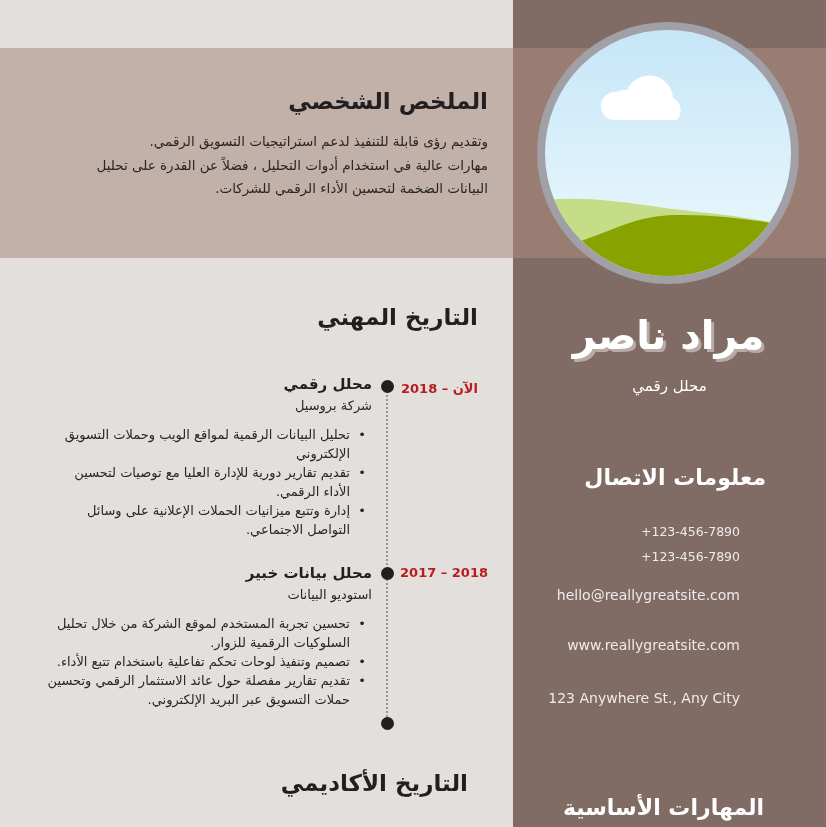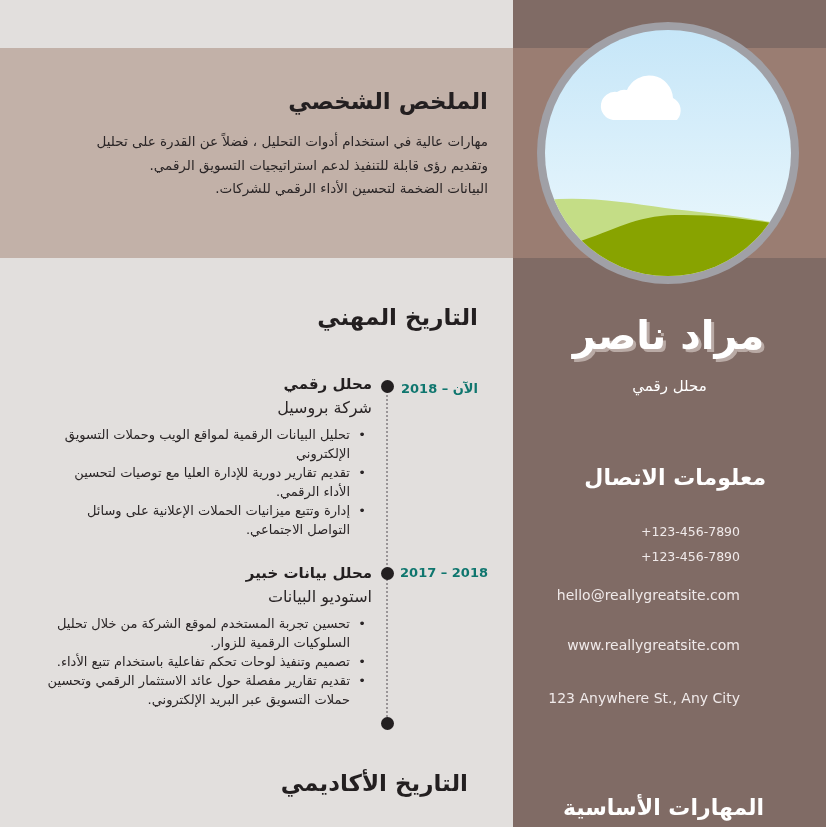--- a/index.html
+++ b/index.html
@@ -14,23 +14,23 @@
 
     .rtl { direction:rtl; }
     .summary-title { position:absolute; right:338px; top:88px; font-size:23px; font-weight:bold; color:#231f20; white-space:nowrap;text-align:center; }
     .summary-text { position:absolute; right:338px; top:130px; width:420px; font-size:13.5px; line-height:23.5px; color:#2a2526; text-align:right; }
     .summary-text div { white-space:nowrap; }
 
     .work-title { position:absolute; right:348px; top:304px; font-size:23px; font-weight:bold; color:#231f20; white-space:nowrap; }
     .timeline-line { position:absolute; left:386px; top:388px; width:0; height:336px; border-left:2px dotted #9a9597; }
     .dot { position:absolute; width:13px; height:13px; border-radius:50%; background:#231f20; }
 
-    .job-date { position:absolute; font-size:13px; font-weight:bold; color:#0f766e; white-space:nowrap; }
+    .job-date { position:absolute; font-size:13px; font-weight:bold; color:#b91c1c; white-space:nowrap; }
     .job-title { position:absolute; font-size:15px; font-weight:bold; color:#231f20; white-space:nowrap; text-align:right; }
-    .job-company { position:absolute; font-size:16px; color:#2a2526; white-space:nowrap; text-align:center; }
+    .job-company { position:absolute; font-size:13px; color:#2a2526; white-space:nowrap; text-align:center; }
     .job-bullets { position:absolute; margin:0; padding:0; list-style:none; font-size:13px; line-height:19px; color:#2a2526; text-align:right; }
     .job-bullets li { position:relative; padding-right:22px; }
     .job-bullets li::before { content:"•"; position:absolute; right:6px; top:0; }
 
     .academic-title { position:absolute; right:358px; top:770px; font-size:23px; font-weight:bold; color:#231f20; white-space:nowrap; }
 
     .name { position:absolute; left:513px; width:311px; top:312px; text-align:center; font-size:40px; font-weight:bold; color:#ffffff; text-shadow:3px 3px 0 #b9aaa5; }
     .role { position:absolute; left:513px; width:313px; top:377px; text-align:center; font-size:15px; color:#ffffff; }
     .contact-title { position:absolute; right:60px; top:465px; font-size:22px; font-weight:bold; color:#ffffff; white-space:nowrap; }
     .contact-line { position:absolute; right:86px; font-size:12.5px; color:#f0eaea; white-space:nowrap; text-align:right; font-family:"DejaVu Sans", sans-serif; }
@@ -57,22 +57,22 @@
       <path d="M68 90 a14 14 0 0 1 4 -28 a13 13 0 0 1 10 -2 a24 24 0 0 1 46 8 a14 14 0 0 1 4 22 z" fill="#ffffff"></path>
       <ellipse cx="95" cy="79" rx="0" ry="0" fill="#ffffff"></ellipse>
       <path d="M0 170 C40 166 80 172 120 178 C160 183 200 186 246 196 L246 246 L0 246 Z" fill="#c4dd86"></path>
       <path d="M30 213 C70 200 90 186 130 185 C170 184 210 190 246 196 L246 246 L0 246 Z" fill="#88a300"></path>
     </svg>
   </div>
 </div>
 
 <div class="summary-title rtl">الملخص الشخصي</div>
 <div class="summary-text rtl">
+  <div>وتقديم رؤى قابلة للتنفيذ لدعم استراتيجيات التسويق الرقمي.</div>
   <div>مهارات عالية في استخدام أدوات التحليل ، فضلاً عن القدرة على تحليل</div>
-  <div>وتقديم رؤى قابلة للتنفيذ لدعم استراتيجيات التسويق الرقمي.</div>
   <div>البيانات الضخمة لتحسين الأداء الرقمي للشركات.</div>
 </div>
 
 <div class="work-title rtl">التاريخ المهني</div>
 
 <div class="timeline-line"></div>
 <div class="dot" style="left:381px; top:380px;"></div>
 <div class="dot" style="left:381px; top:567px;"></div>
 <div class="dot" style="left:381px; top:717px;"></div>
 

